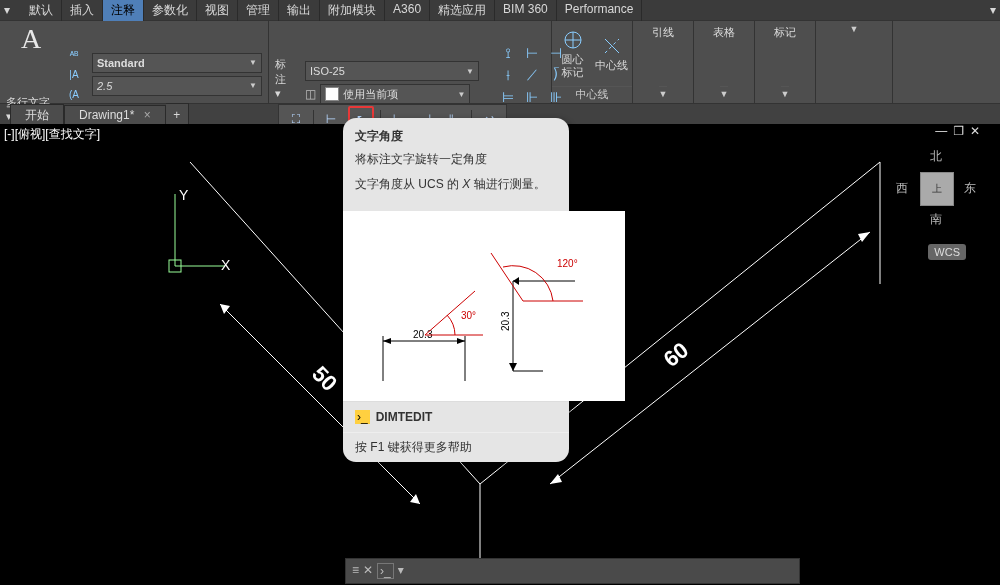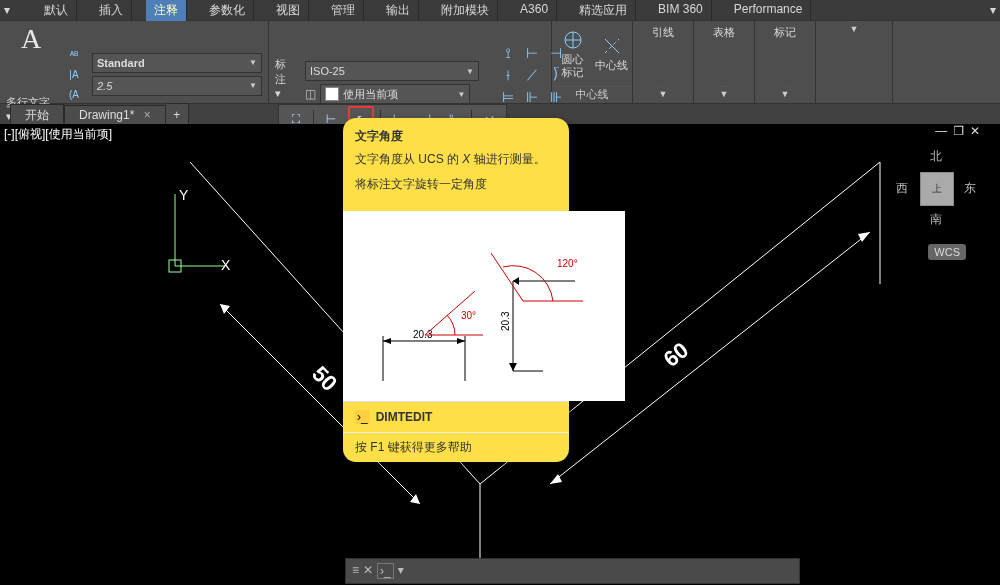--- a/index.html
+++ b/index.html
@@ -22,32 +22,32 @@
     padding: 0 4px;
     gap: 6px;
   }
   .top-left-icons {
     display: flex;
     gap: 4px;
     align-items: center;
   }
   .menutabs {
     display: flex;
-    gap: 14px;
-    margin-left: 20px;
+    gap: 0px;
+    margin-left: 5px;
   }
   .menutab {
     padding: 2px 8px;
     font-size: 12px;
     color: #d8d8d8;
     border-right: 1px solid #2a2a2a;
   }
   .menutab.active {
     background: #4f7fb8;
-    color: #fef9c3;
+    color: #000000;
   }
 
   .ribbon {
     height: 82px;
     background: #4e4e4e;
     border-top: 1px solid #333;
     border-bottom: 1px solid #333;
     display: flex;
   }
 
@@ -309,21 +309,21 @@
   .wcs {
     position:absolute;top:230px;right:34px;
     background:#666;border-radius:3px;padding:2px 6px;font-size:11px;color:#ddd;
   }
 
   .tooltip {
     position:absolute;
     top:118px;
     left:343px;
     width:226px;
-    background:#fde047;
+    background:#e5e5e5;
     color:#333;
     font-size:12px;
     box-shadow:2px 2px 6px rgba(0,0,0,0.4);
     z-index:10;
     border-radius:13px;
   }
   .tooltip .tt-pad{padding:10px 12px;}
   .tooltip .tt-title{font-weight:bold;margin-bottom:6px;}
   .tooltip .tt-text{margin-bottom:8px;}
   .tooltip .i{font-style:italic;}
@@ -516,21 +516,21 @@
   <span class="qa-btn">⊢</span>
   <span class="qa-btn">⊣</span>
   <span class="qa-btn">⊩</span>
   <span class="qa-sep"></span>
   <span class="qa-btn">↩</span>
   <span class="qa-label">标注</span>
 </div>
 
 <div class="canvas" style="position:absolute;top:124px;left:0;">
 
-  <div class="view-label">[-][俯视][使用当前项]</div>
+  <div class="view-label">[-][俯视][查找文字]</div>
 
   <svg class="ucs-icon" width="70" height="90">
     <line x1="10" y1="80" x2="10" y2="8" stroke="#9f9" stroke-width="1"></line>
     <line x1="10" y1="80" x2="60" y2="80" stroke="#9f9" stroke-width="1"></line>
     <rect x="4" y="74" width="12" height="12" fill="none" stroke="#9f9"></rect>
     <text x="14" y="14" fill="#fff" font-size="14">Y</text>
     <text x="56" y="84" fill="#fff" font-size="14">X</text>
   </svg>
 
   <div class="win-ctrl" style="top:0;">
@@ -573,24 +573,24 @@
       <span>✕</span>
       <span style="border:1px solid #777;padding:0 2px;">›_</span>
       <span>▾</span>
     </div>
   </div>
 </div>
 
 <div class="tooltip">
   <div class="tt-pad">
     <div class="tt-title">文字角度</div>
+    <div class="tt-text">将标注文字旋转一定角度</div>
     <div class="tt-text">
       <span>文字角度从 UCS 的 </span><span class="i">X</span><span> 轴进行测量。</span>
     </div>
-    <div class="tt-text">将标注文字旋转一定角度</div>
   </div>
   <div class="tt-img">
     <svg width="282" height="190">
 
       <line x1="40" y1="125" x2="40" y2="170" stroke="#000"></line>
       <line x1="122" y1="125" x2="122" y2="170" stroke="#000"></line>
       <line x1="40" y1="130" x2="122" y2="130" stroke="#000"></line>
       <polygon points="40,130 48,127 48,133" fill="#000"></polygon>
       <polygon points="122,130 114,127 114,133" fill="#000"></polygon>
       <text x="70" y="127" font-size="10" fill="#000">20.3</text>

